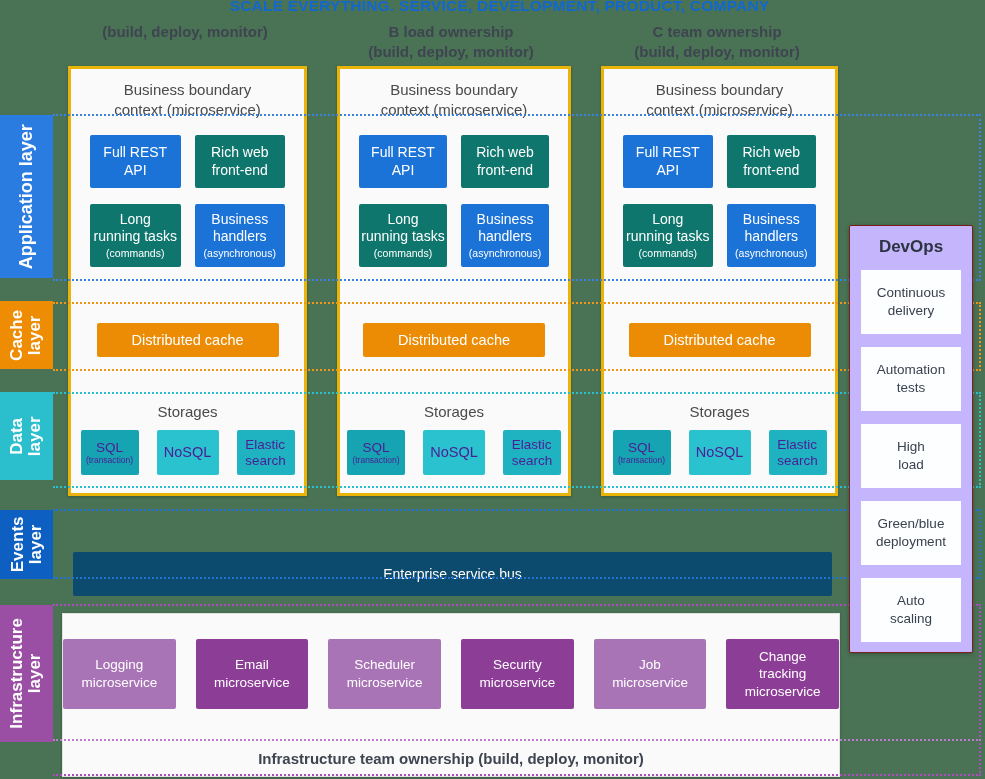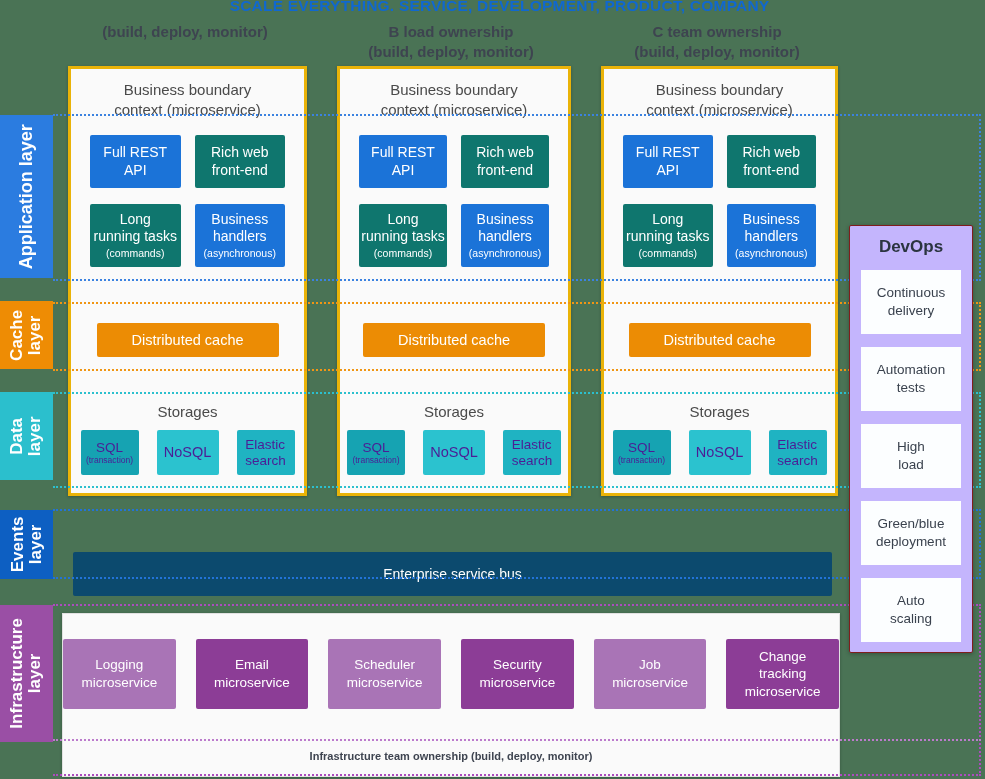--- a/index.html
+++ b/index.html
@@ -79,21 +79,21 @@
               background:#FAFAFA;border:1px solid #E2E2E2;z-index:1;
               box-shadow:0 1px 3px rgba(0,0,0,.25);}
   .infra-row{position:absolute;top:25px;left:0;width:100%;display:flex;
              justify-content:center;gap:20px;}
   .ibox{width:115px;height:70px;border-radius:2px;color:#fff;display:flex;
         align-items:center;justify-content:center;text-align:center;font-size:13.5px;
         line-height:1.3;}
   .ibox span{white-space:pre-line;}
   .purple-light{background:#A974B6;} .purple-dark{background:#8C3D96;}
   .infra-ownership{position:absolute;top:136px;left:0;width:100%;text-align:center;
-                   font-weight:bold;font-size:11px;color:#3E4450;}
+                   font-weight:bold;font-size:15px;color:#3E4450;}
 
   
   .devops{position:absolute;left:849px;top:225px;width:124px;height:428px;
           background:#c4b5fd;border:1px solid #7f1d1d;border-radius:2px;
           box-shadow:0 1px 4px rgba(0,0,0,.3);z-index:3;box-sizing:border-box;}
   .devops-title{margin-top:11px;text-align:center;font-weight:bold;font-size:17px;
                 color:#2B3440;}
   .devops-item{width:100px;height:64px;background:#FCFEFF;margin:13px auto 0;
                display:flex;align-items:center;justify-content:center;text-align:center;
                font-size:13.5px;color:#3A424E;line-height:1.35;white-space:pre-line;}

